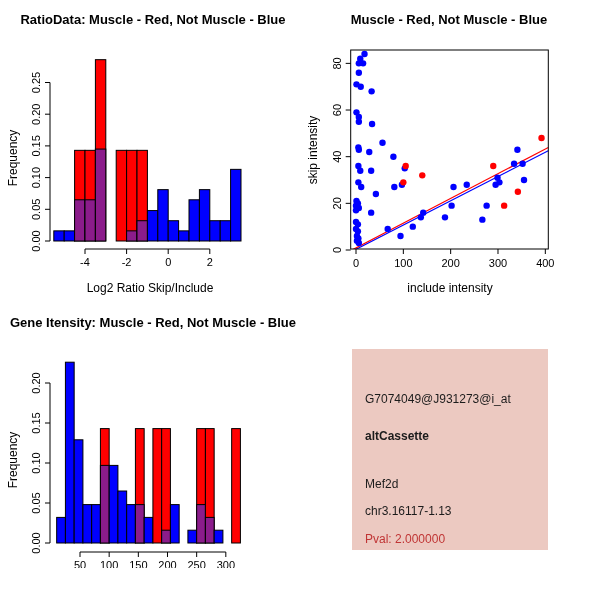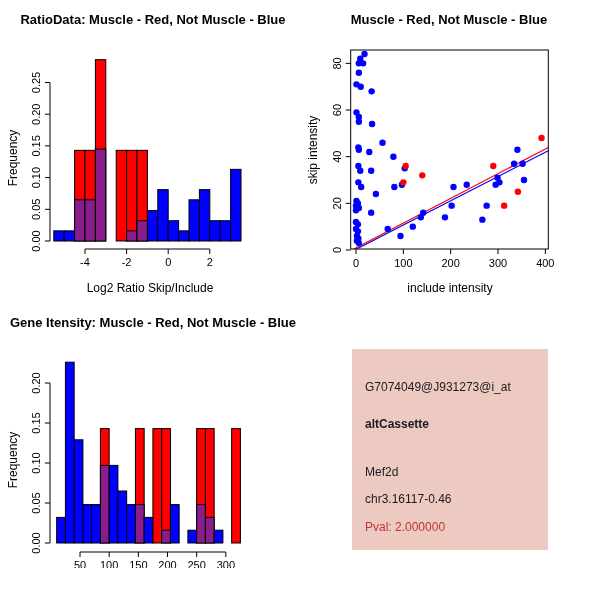--- a/index.html
+++ b/index.html
@@ -2,21 +2,21 @@
 <html><head>
 <meta charset="utf-8">
 <style>
   html,body{margin:0;padding:0;background:#ffffff;}
   .canvas{position:relative;width:600px;height:568px;background:#ffffff;overflow:hidden;
           font-family:"Liberation Sans",sans-serif;}
   svg text{font-family:"Liberation Sans",sans-serif;fill:#000;}
   .panel-title{font-size:13px;font-weight:bold;}
   .axis-label{font-size:12px;}
   .infobox{position:absolute;left:352px;top:349px;width:196px;height:201px;}
-  .infobox div{position:absolute;left:13px;font-size:12px;color:#1c1c1c;white-space:nowrap;}
+  .infobox div{position:absolute;left:13px;font-size:12px;color:#1c1c1c;white-space:nowrap;margin-top:12px;}
   .ib-probe{top:31px;}
   .ib-event{top:68px;font-weight:bold;}
   .ib-gene{top:116px;}
   .ib-loc{top:143px;}
   .ib-pval{top:171px;}
 </style>
 </head>
 <body>
 
 <div class="canvas">
@@ -221,17 +221,17 @@
         <line x1="45" y1="383" x2="50" y2="383" stroke="#000"></line>
         <text x="40" y="383" text-anchor="middle" font-size="11" transform="rotate(-90,40,383)">0.20</text>
       </g>
   </svg>
 
   
   <div class="infobox" id="info-box" style="background-color: rgb(236, 201, 193);">
     <div class="ib-probe">G7074049@J931273@i_at</div>
     <div class="ib-event">altCassette</div>
     <div class="ib-gene">Mef2d</div>
-    <div class="ib-loc">chr3.16117-0.46</div>
+    <div class="ib-loc">chr3.16117-1.13</div>
     <div class="ib-pval" id="pval-line" style="color: rgb(192, 53, 53);">Pval: 2.000000</div>
   </div>
 
 </div>
 
 </body></html>

